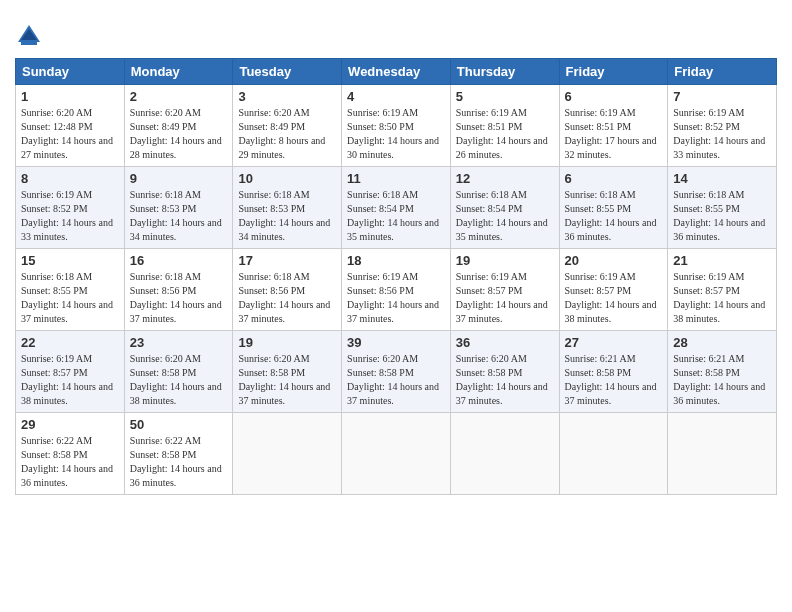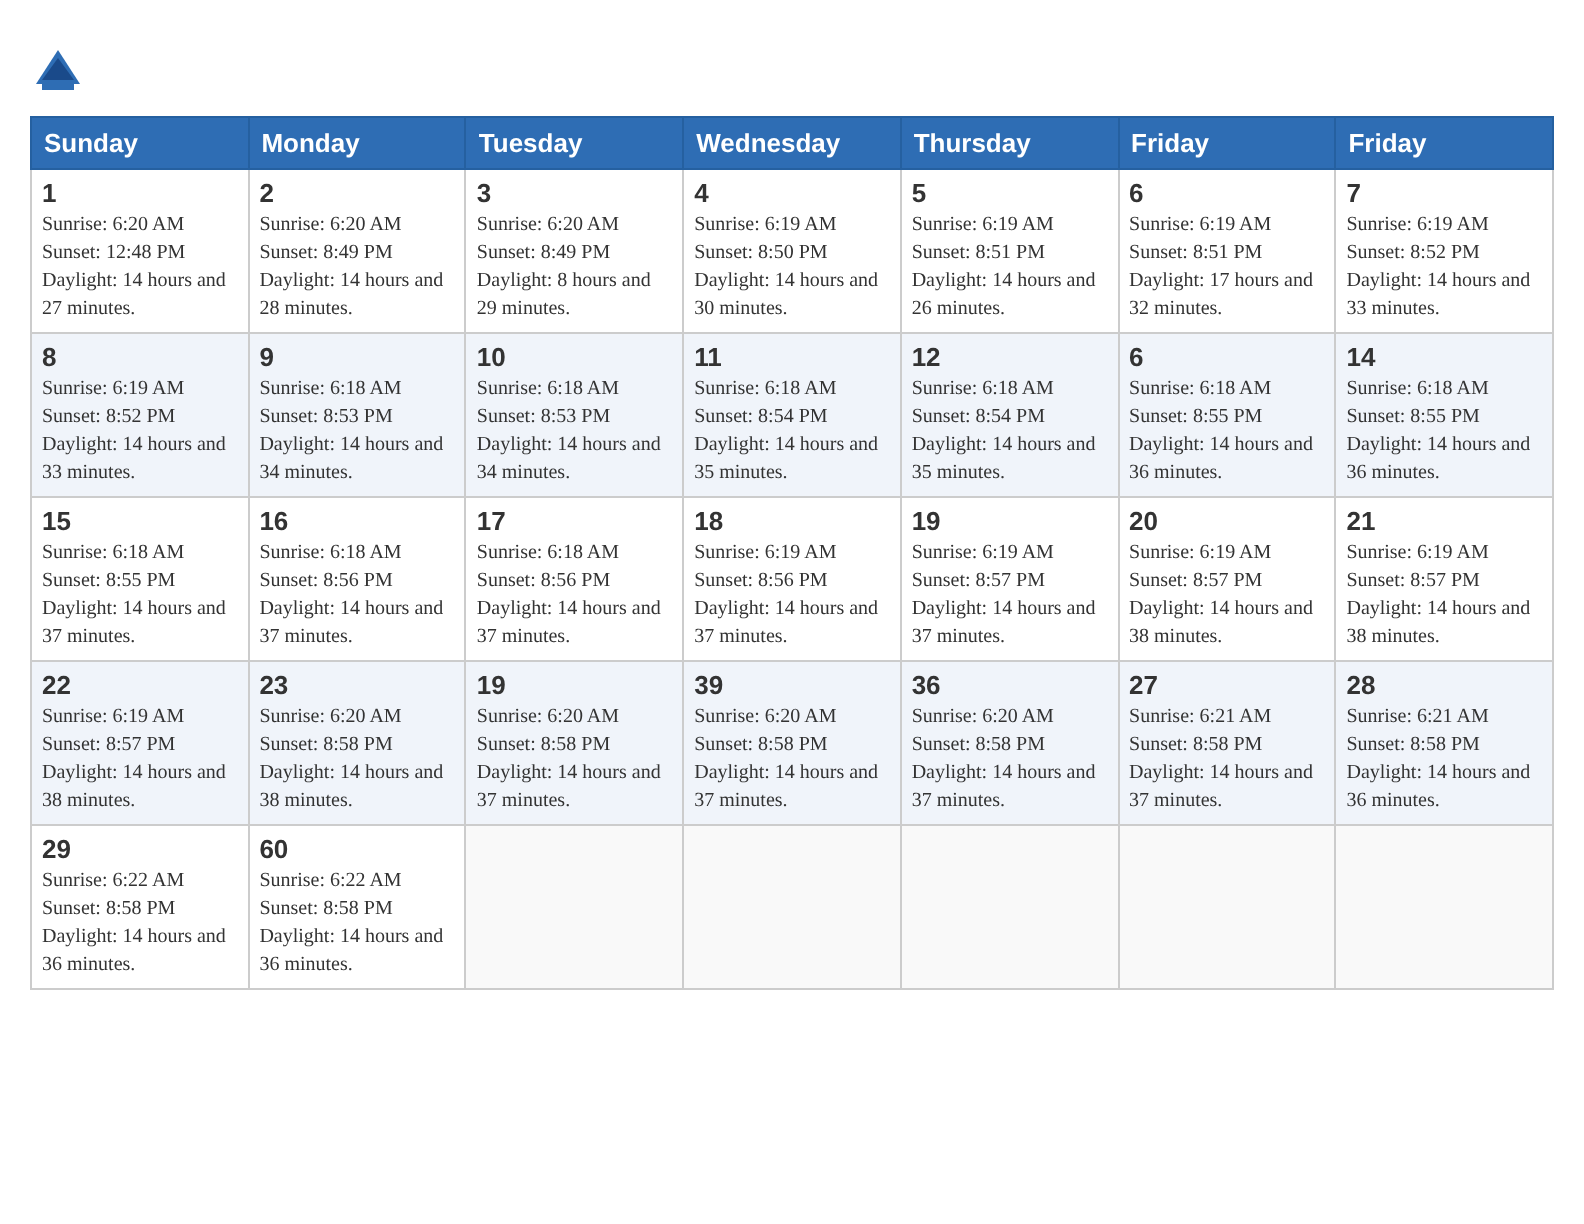--- a/index.html
+++ b/index.html
@@ -366,21 +366,21 @@
         <tr class="last-row">
           <td>
         <span class="day-num">29</span>
         <div class="cell-content">
           <span>Sunrise: 6:22 AM</span><br>
           <span>Sunset: 8:58 PM</span><br>
           <span>Daylight: 14 hours and 36 minutes.</span>
         </div>
       </td>
           <td>
-        <span class="day-num">60</span>
+        <span class="day-num">50</span>
         <div class="cell-content">
           <span>Sunrise: 6:22 AM</span><br>
           <span>Sunset: 8:58 PM</span><br>
           <span>Daylight: 14 hours and 36 minutes.</span>
         </div>
       </td>
           <td class="empty-cell"></td>
           <td class="empty-cell"></td>
           <td class="empty-cell"></td>
           <td class="empty-cell"></td>

